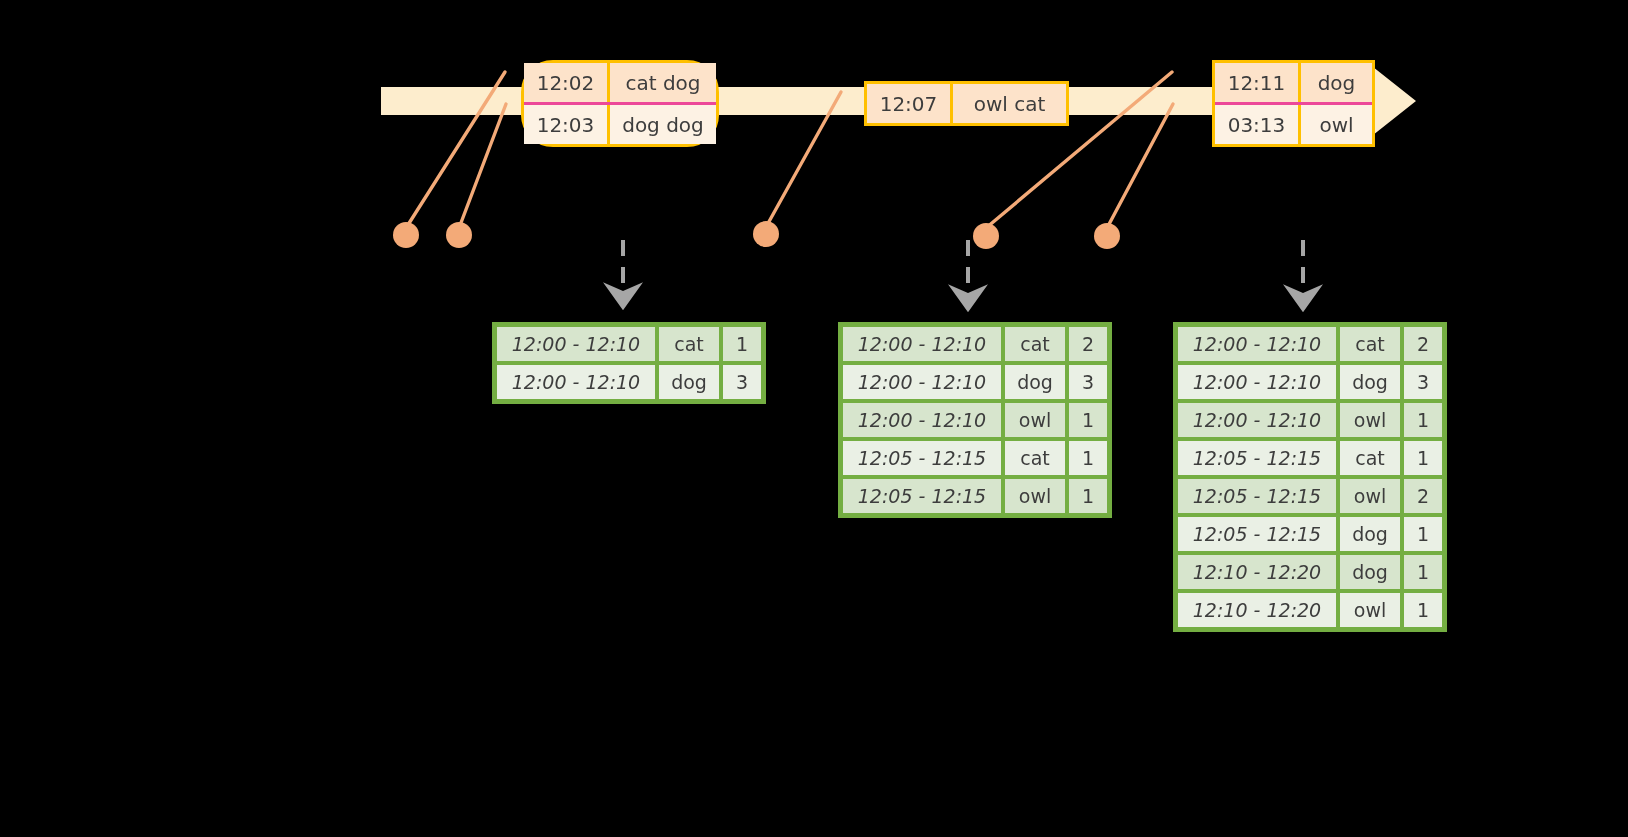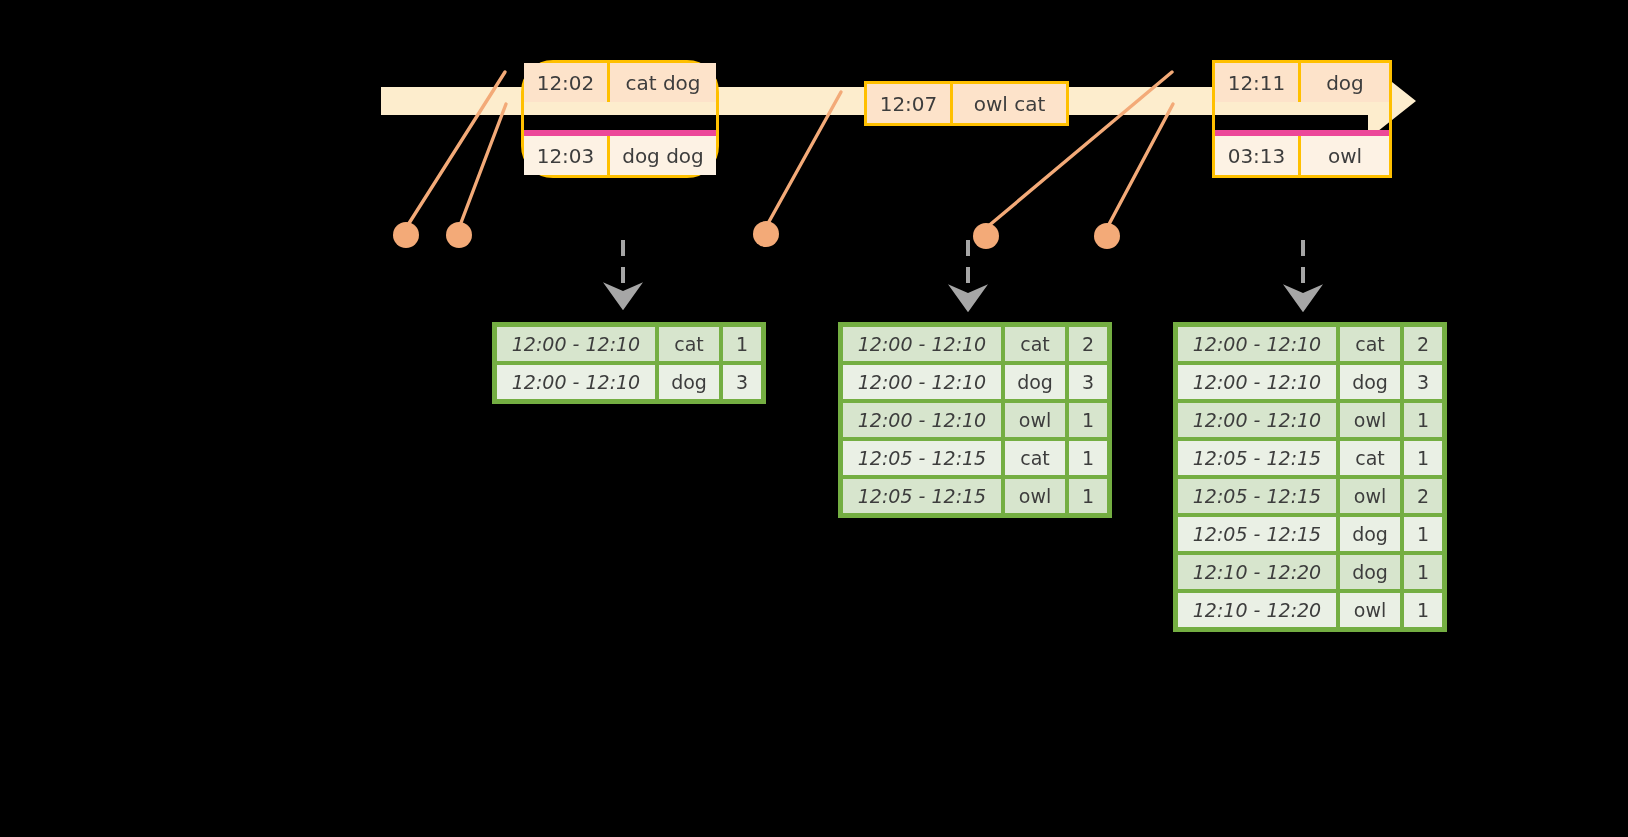--- a/index.html
+++ b/index.html
@@ -16,21 +16,21 @@
     position:absolute;
     border:3px solid #ffc000;
     box-sizing:border-box;
     display:flex;flex-direction:column;
     z-index:5;
   }
   .event-row{
     display:flex;align-items:stretch;
     height:39px;
   }
-  .event-row + .event-row{border-top:6px solid #ec4899;margin-top:28px;}
+  .event-row + .event-row{border-top:3px solid #ec4899;}
   .event-row.shaded .cell{background:#fde3ca;}
   .event-row.plain  .cell{background:#fdf2e4;}
   .event-row .cell{
     display:flex;align-items:center;justify-content:center;
     font-size:20px;line-height:1;color:#3d3d3d;
     box-sizing:border-box;
   }
   .event-row .cell.time{width:86px;border-right:3px solid #ffc000;}
   .event-row .cell.words{flex:1;}
 
@@ -105,21 +105,21 @@
     </div>
   </div>
 
   <div class="event-box" style="left:864px;top:81px;width:205px;">
     <div class="event-row shaded">
       <div class="cell time">12:07</div>
       <div class="cell words">owl cat</div>
     </div>
   </div>
 
-  <div class="event-box" style="left:1212px;top:60px;width:180px;">
+  <div class="event-box" style="left:1212px;top:60px;width:163px;">
     <div class="event-row shaded">
       <div class="cell time">12:11</div>
       <div class="cell words">dog</div>
     </div>
     <div class="event-row plain">
       <div class="cell time">03:13</div>
       <div class="cell words">owl</div>
     </div>
   </div>
 

